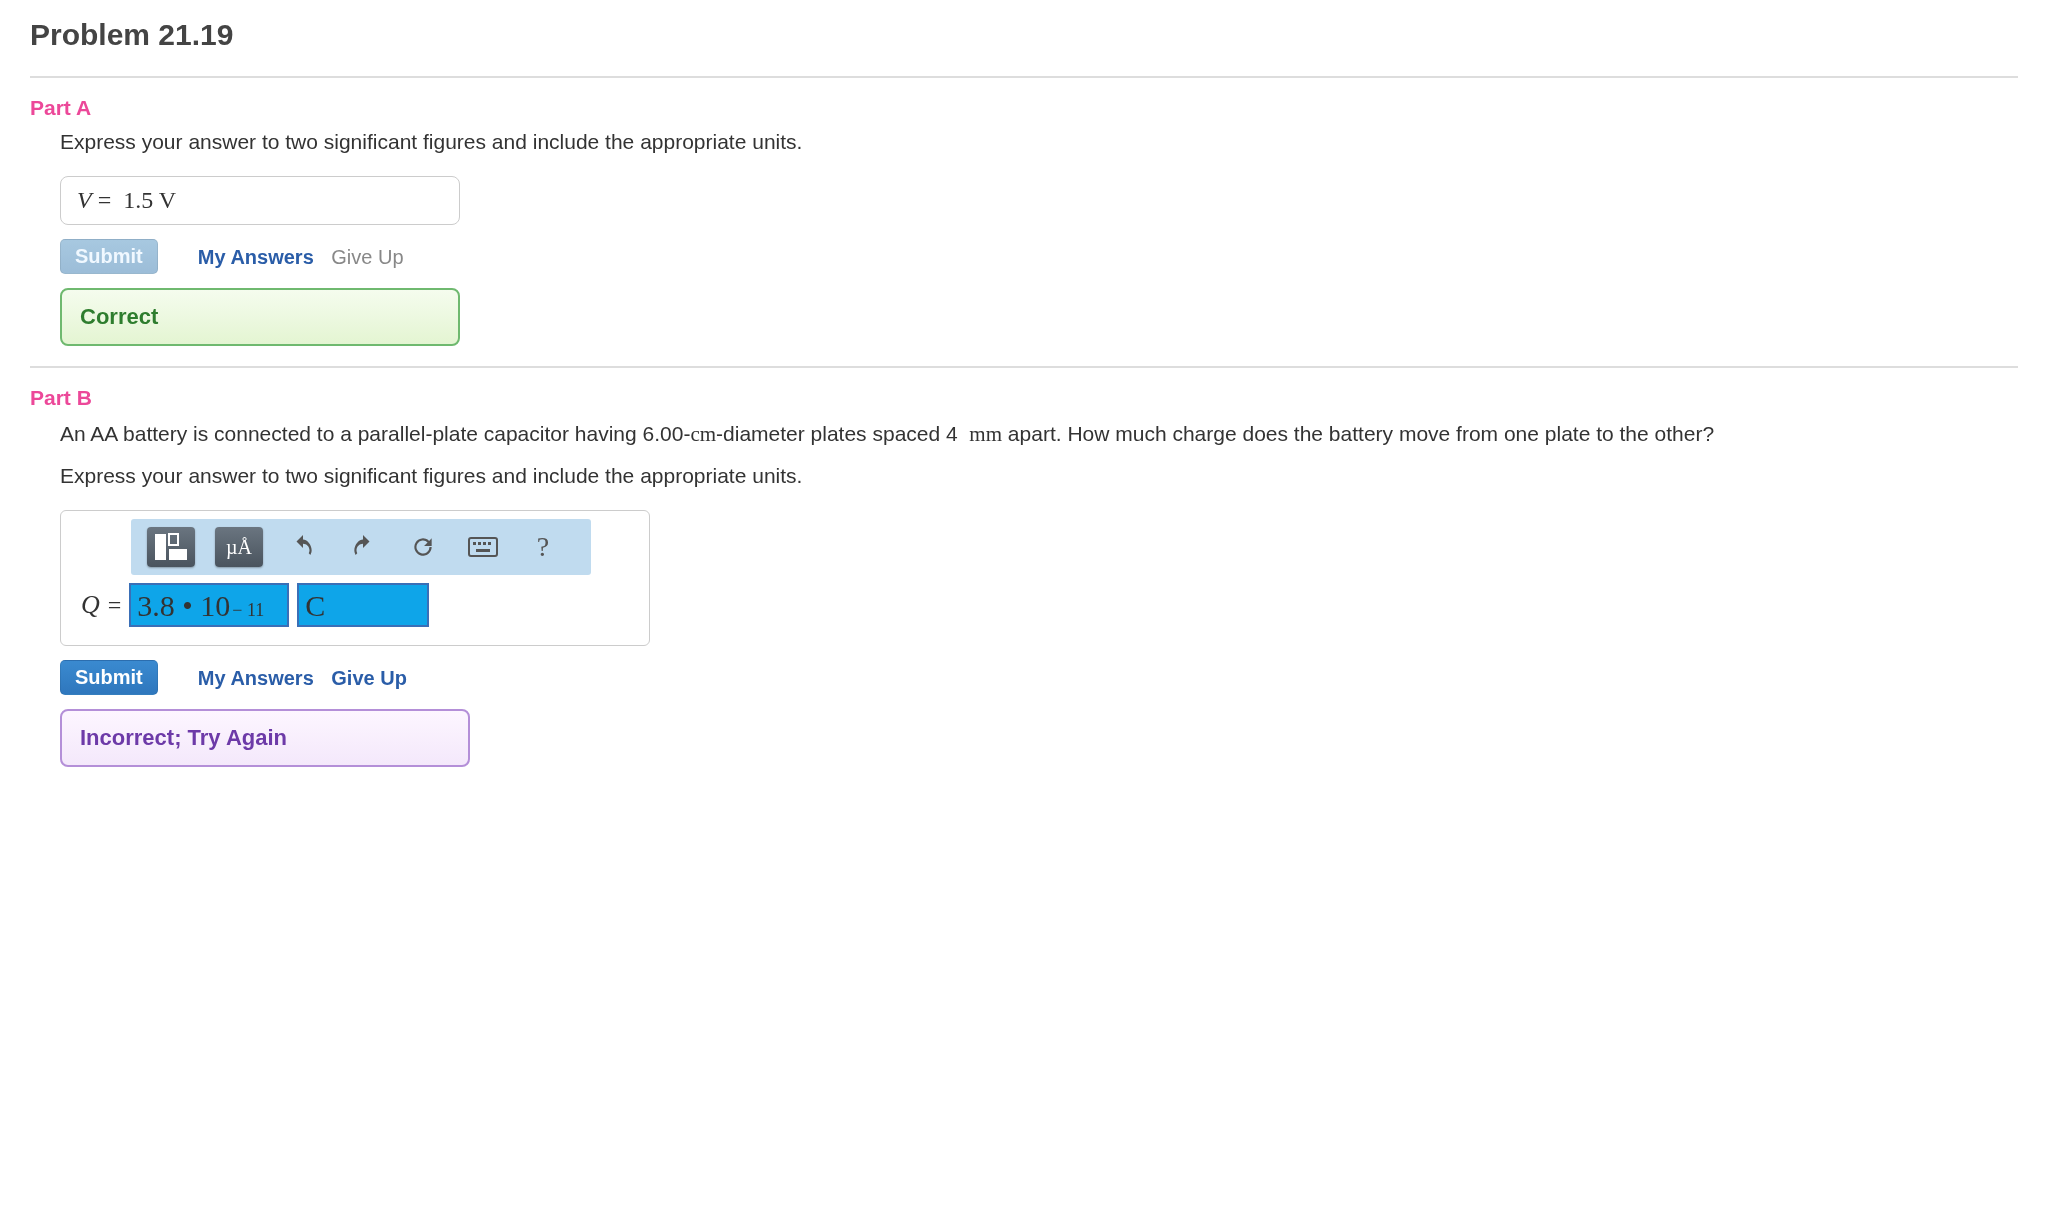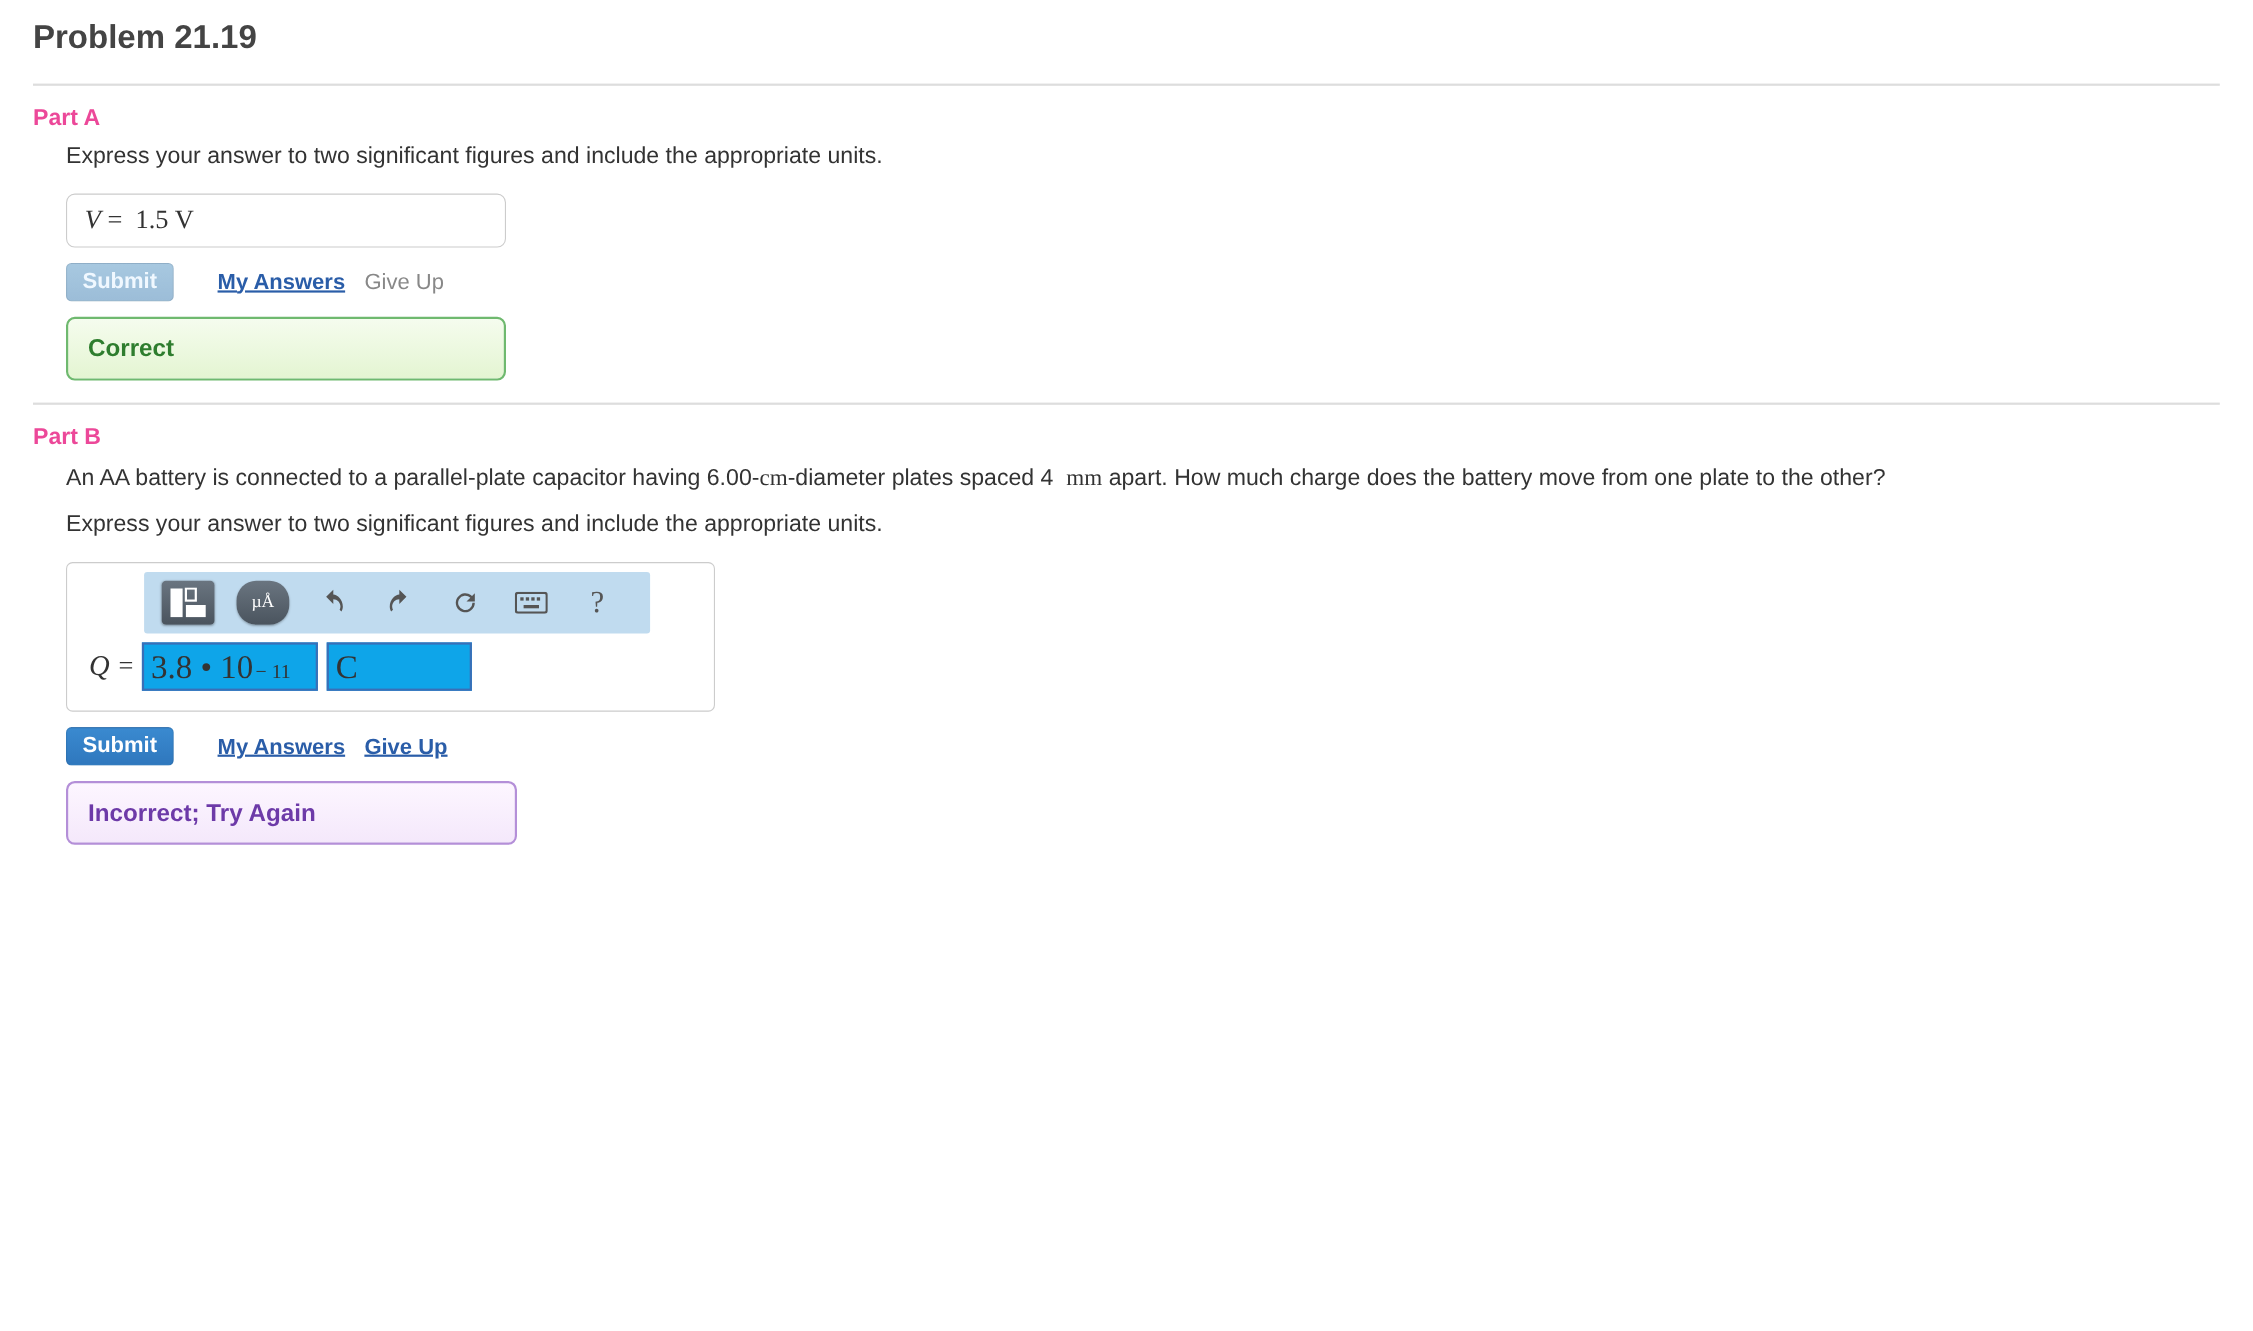--- a/index.html
+++ b/index.html
@@ -78,21 +78,20 @@
   .btn-submit.disabled {
     background: linear-gradient(#a7c8e0, #9cbdd8);
     color: #f0f8ff;
   }
   .btn-submit.active {
     background: linear-gradient(#3a8ad0, #2f77bd);
     color: #fff;
   }
   .link {
     color: #2a5da8;
-    text-decoration: underline;
     font-weight: 700;
     font-size: 20px;
     cursor: pointer;
   }
   .link-disabled {
     color: #888;
     font-weight: 400;
     font-size: 20px;
     text-decoration: none;
   }
@@ -148,22 +147,21 @@
   .tool-btn {
     background: linear-gradient(#6a7580, #4a545e);
     border-radius: 4px;
     width: 48px;
     height: 40px;
     box-shadow: 0 1px 2px rgba(0,0,0,0.3);
   }
   .tool-btn-ua {
     font-family: "Times New Roman", serif;
     color: #fff;
-    font-size: 16px;
-    border-radius: 18px;
+    font-size: 20px;
   }
   .tb-template svg { display:block; }
   .answer-row {
     display: flex;
     align-items: center;
     padding: 0 20px 18px 20px;
     gap: 8px;
   }
   .answer-row .qlabel {
     font-family: "Times New Roman", serif;

